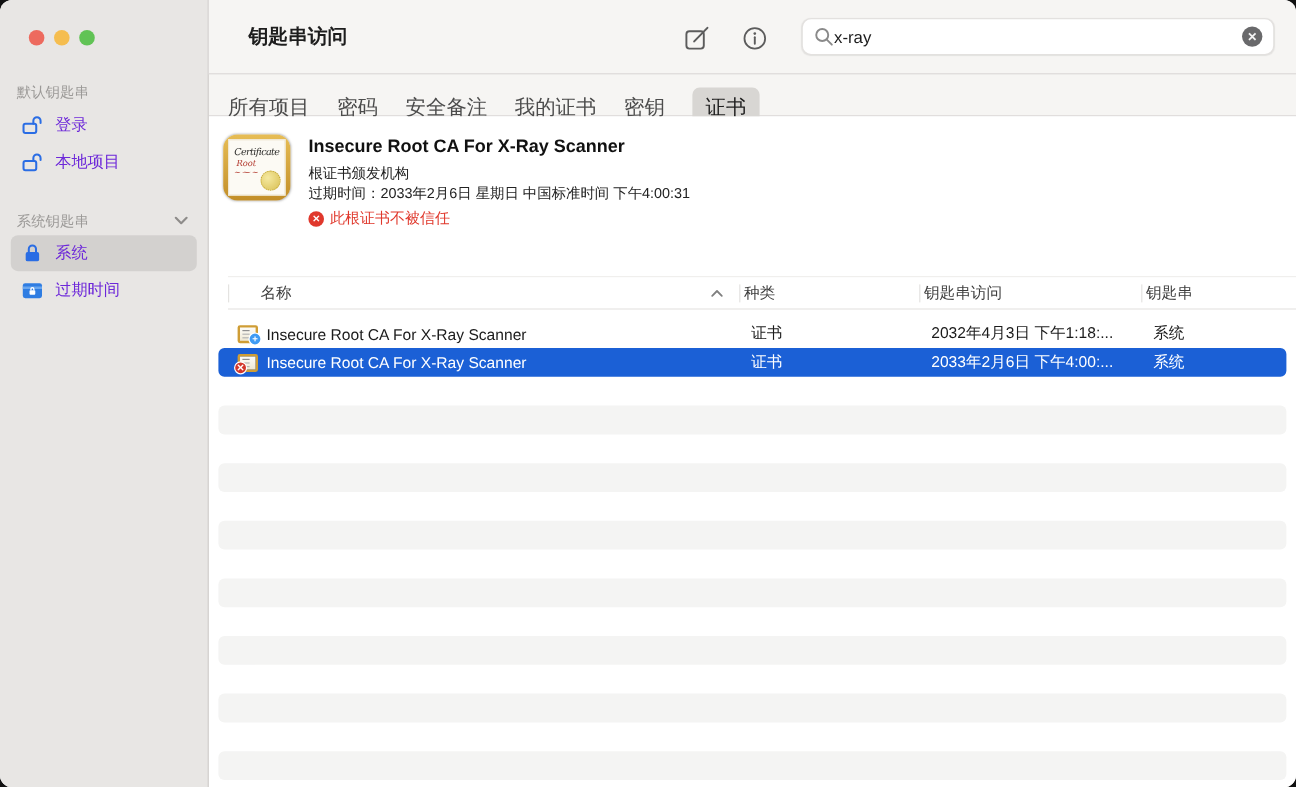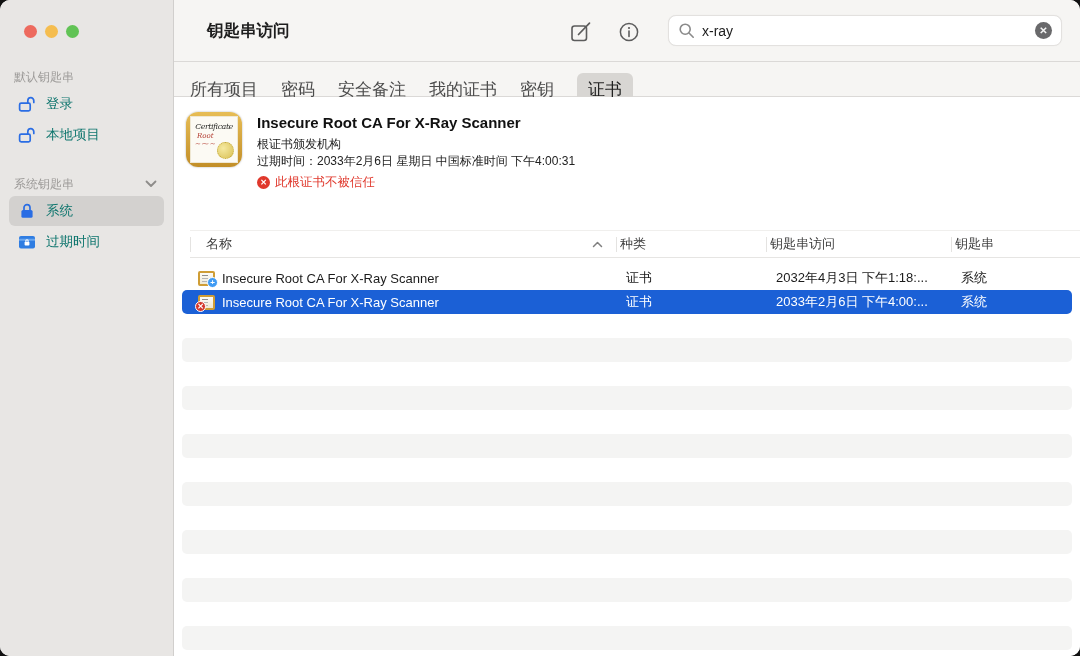--- a/index.html
+++ b/index.html
@@ -6,32 +6,32 @@
   html,body { width:1080px; height:656px; background:#111; font-family:"Liberation Sans", sans-serif; }
   .window { width:1080px; height:656px; border-radius:10px; overflow:hidden; display:flex; background:#fff; position:relative; }
 
   
   .sidebar { width:174px; flex-shrink:0; background:#e8e6e4; border-right:1px solid #d1cfcd; position:relative; }
   .traffic { position:absolute; top:25px; left:24px; display:flex; gap:8px; }
   .tl { width:13px; height:13px; border-radius:50%; }
   .tl.red { background:#ed6a5e; } .tl.yellow { background:#f5bd4f; } .tl.green { background:#61c355; }
   .sb-body { padding-top:66px; }
   .sb-header { height:22px; display:flex; align-items:center; justify-content:space-between; padding:0 16px 0 14px; font-size:12px; color:#9b9997;text-align:center; }
-  .sb-item { height:30px; margin:1px 9px; border-radius:6px; display:flex; align-items:center; gap:10px; padding:0 9px; font-size:13.5px; color:#0f766e; }
+  .sb-item { height:30px; margin:1px 9px; border-radius:6px; display:flex; align-items:center; gap:10px; padding:0 9px; font-size:13.5px; color:#6d28d9; }
   .sb-item.selected { background:#d3d1cf; }
   .sb-item svg { flex-shrink:0; }
   .sb-gap { height:22px; }
 
   
   .main { flex:1; display:flex; flex-direction:column; min-width:0; }
   .titlebar { height:62px; flex-shrink:0; background:#f6f5f3; border-bottom:1px solid #dbd9d7; position:relative; }
   .win-title { position:absolute; left:33px; top:20px; font-size:16.5px; font-weight:bold; color:#1d1d1d; }
   .icon-btn { position:absolute; top:19px; width:26px; height:26px; display:flex; align-items:center; justify-content:center; }
   .icon-compose { left:394px; } .icon-info { left:442px; }
-  .searchfield { position:absolute; left:494px; top:15px; width:394px; height:31px; background:#fff; border:1px solid #e3e1df; border-radius:8px; display:flex; align-items:center; padding:0 9px; gap:7px; box-shadow:0 0 1px rgba(0,0,0,.08); }
+  .searchfield { position:absolute; left:494px; top:15px; width:394px; height:31px; background:#fff; border:1px solid #e3e1df; border-radius:8px; display:flex; align-items:center; padding:0 9px; box-shadow:0 0 1px rgba(0,0,0,.08); }
   .searchfield input { border:none; outline:none; background:transparent; flex:1; font-size:14px; color:#1c1c1c; font-family:"Liberation Sans",sans-serif; }
   .clear-btn { width:17px; height:17px; border-radius:50%; background:#69696b; color:#f4f4f4; font-size:10px; font-weight:bold; display:flex; align-items:center; justify-content:center; flex-shrink:0; }
 
   .tabbar { height:35px; flex-shrink:0; background:#f6f5f3; border-bottom:1px solid #dbd9d7; display:flex; align-items:center; padding-left:16px; gap:23px; }
   .tab { font-size:17px; color:#4c4c4c; padding:5px 0;margin-top:21px; }
   .tab.selected { background:#d8d6d3; border-radius:6px; padding:5px 11px; color:#1e1e1e; }
 
   
   .content { flex:1; background:#fff; overflow:hidden; }
   .detail { height:133px; display:flex; gap:15px; padding:15px 16px 0 12px; }
@@ -43,21 +43,21 @@
   .cert-seal { position:absolute; right:3px; bottom:3px; width:17px; height:17px; border-radius:50%; background:radial-gradient(circle at 35% 35%, #f5e9a0, #d9c055); border:1px dotted #c4a93e; }
   .detail-info { padding-top:2px; min-width:0; }
   .d-name { font-size:15px; font-weight:bold; color:#111; margin-bottom:5px; }
   .d-line { font-size:12px; color:#222; line-height:17px; }
   .d-warning { display:flex; align-items:center; gap:5px; margin-top:4px; font-size:12.5px; color:#e0382c; }
   .warn-ico { width:13px; height:13px; border-radius:50%; background:#e0382c; color:#fff; font-size:8px; font-weight:bold; display:flex; align-items:center; justify-content:center; flex-shrink:0; }
 
   
   .thead { margin-left:16px; height:28px; display:grid; grid-template-columns:426px 150px 185px auto; align-items:center; border-top:1px solid #f0efed; border-bottom:1px solid #e6e5e3; font-size:13px; color:#3d3d3d; }
   .th { display:flex; align-items:center; height:15px; border-left:1px solid #e4e3e1; padding-left:3px; }
-  .th:first-child { padding-left:15px; }
+  .th:first-child { padding-left:26px; }
   .sort-caret { margin-left:auto; margin-right:13px; }
   .rows { margin:8px 8px 0 8px; }
   .trow { height:24px; border-radius:5px; display:grid; grid-template-columns:428px 150px 185px auto; align-items:center; padding-left:16px; font-size:13px; color:#1b1b1b; }
   .trow.selected { background:#1b60d6; color:#fff; }
   .cell-name { display:flex; align-items:center; gap:7px; min-width:0; }
   .cell-name span { white-space:nowrap; overflow:hidden; text-overflow:ellipsis; }
 
   .mini-cert { width:17px; height:15px; position:relative; background:linear-gradient(#fdfcf8,#efe8d3); border:2px solid #cf9d35; border-radius:2px; flex-shrink:0; }
   .mini-cert::before { content:""; position:absolute; left:2px; right:5px; top:2px; height:1px; background:#8f8f8f; box-shadow:0 3px 0 #b5b5b5, 0 6px 0 #b5b5b5; }
   .badge { position:absolute; width:11px; height:11px; border-radius:50%; border:1px solid #fff; color:#fff; font-size:8px; font-weight:bold; line-height:9px; text-align:center; bottom:-4px; }

